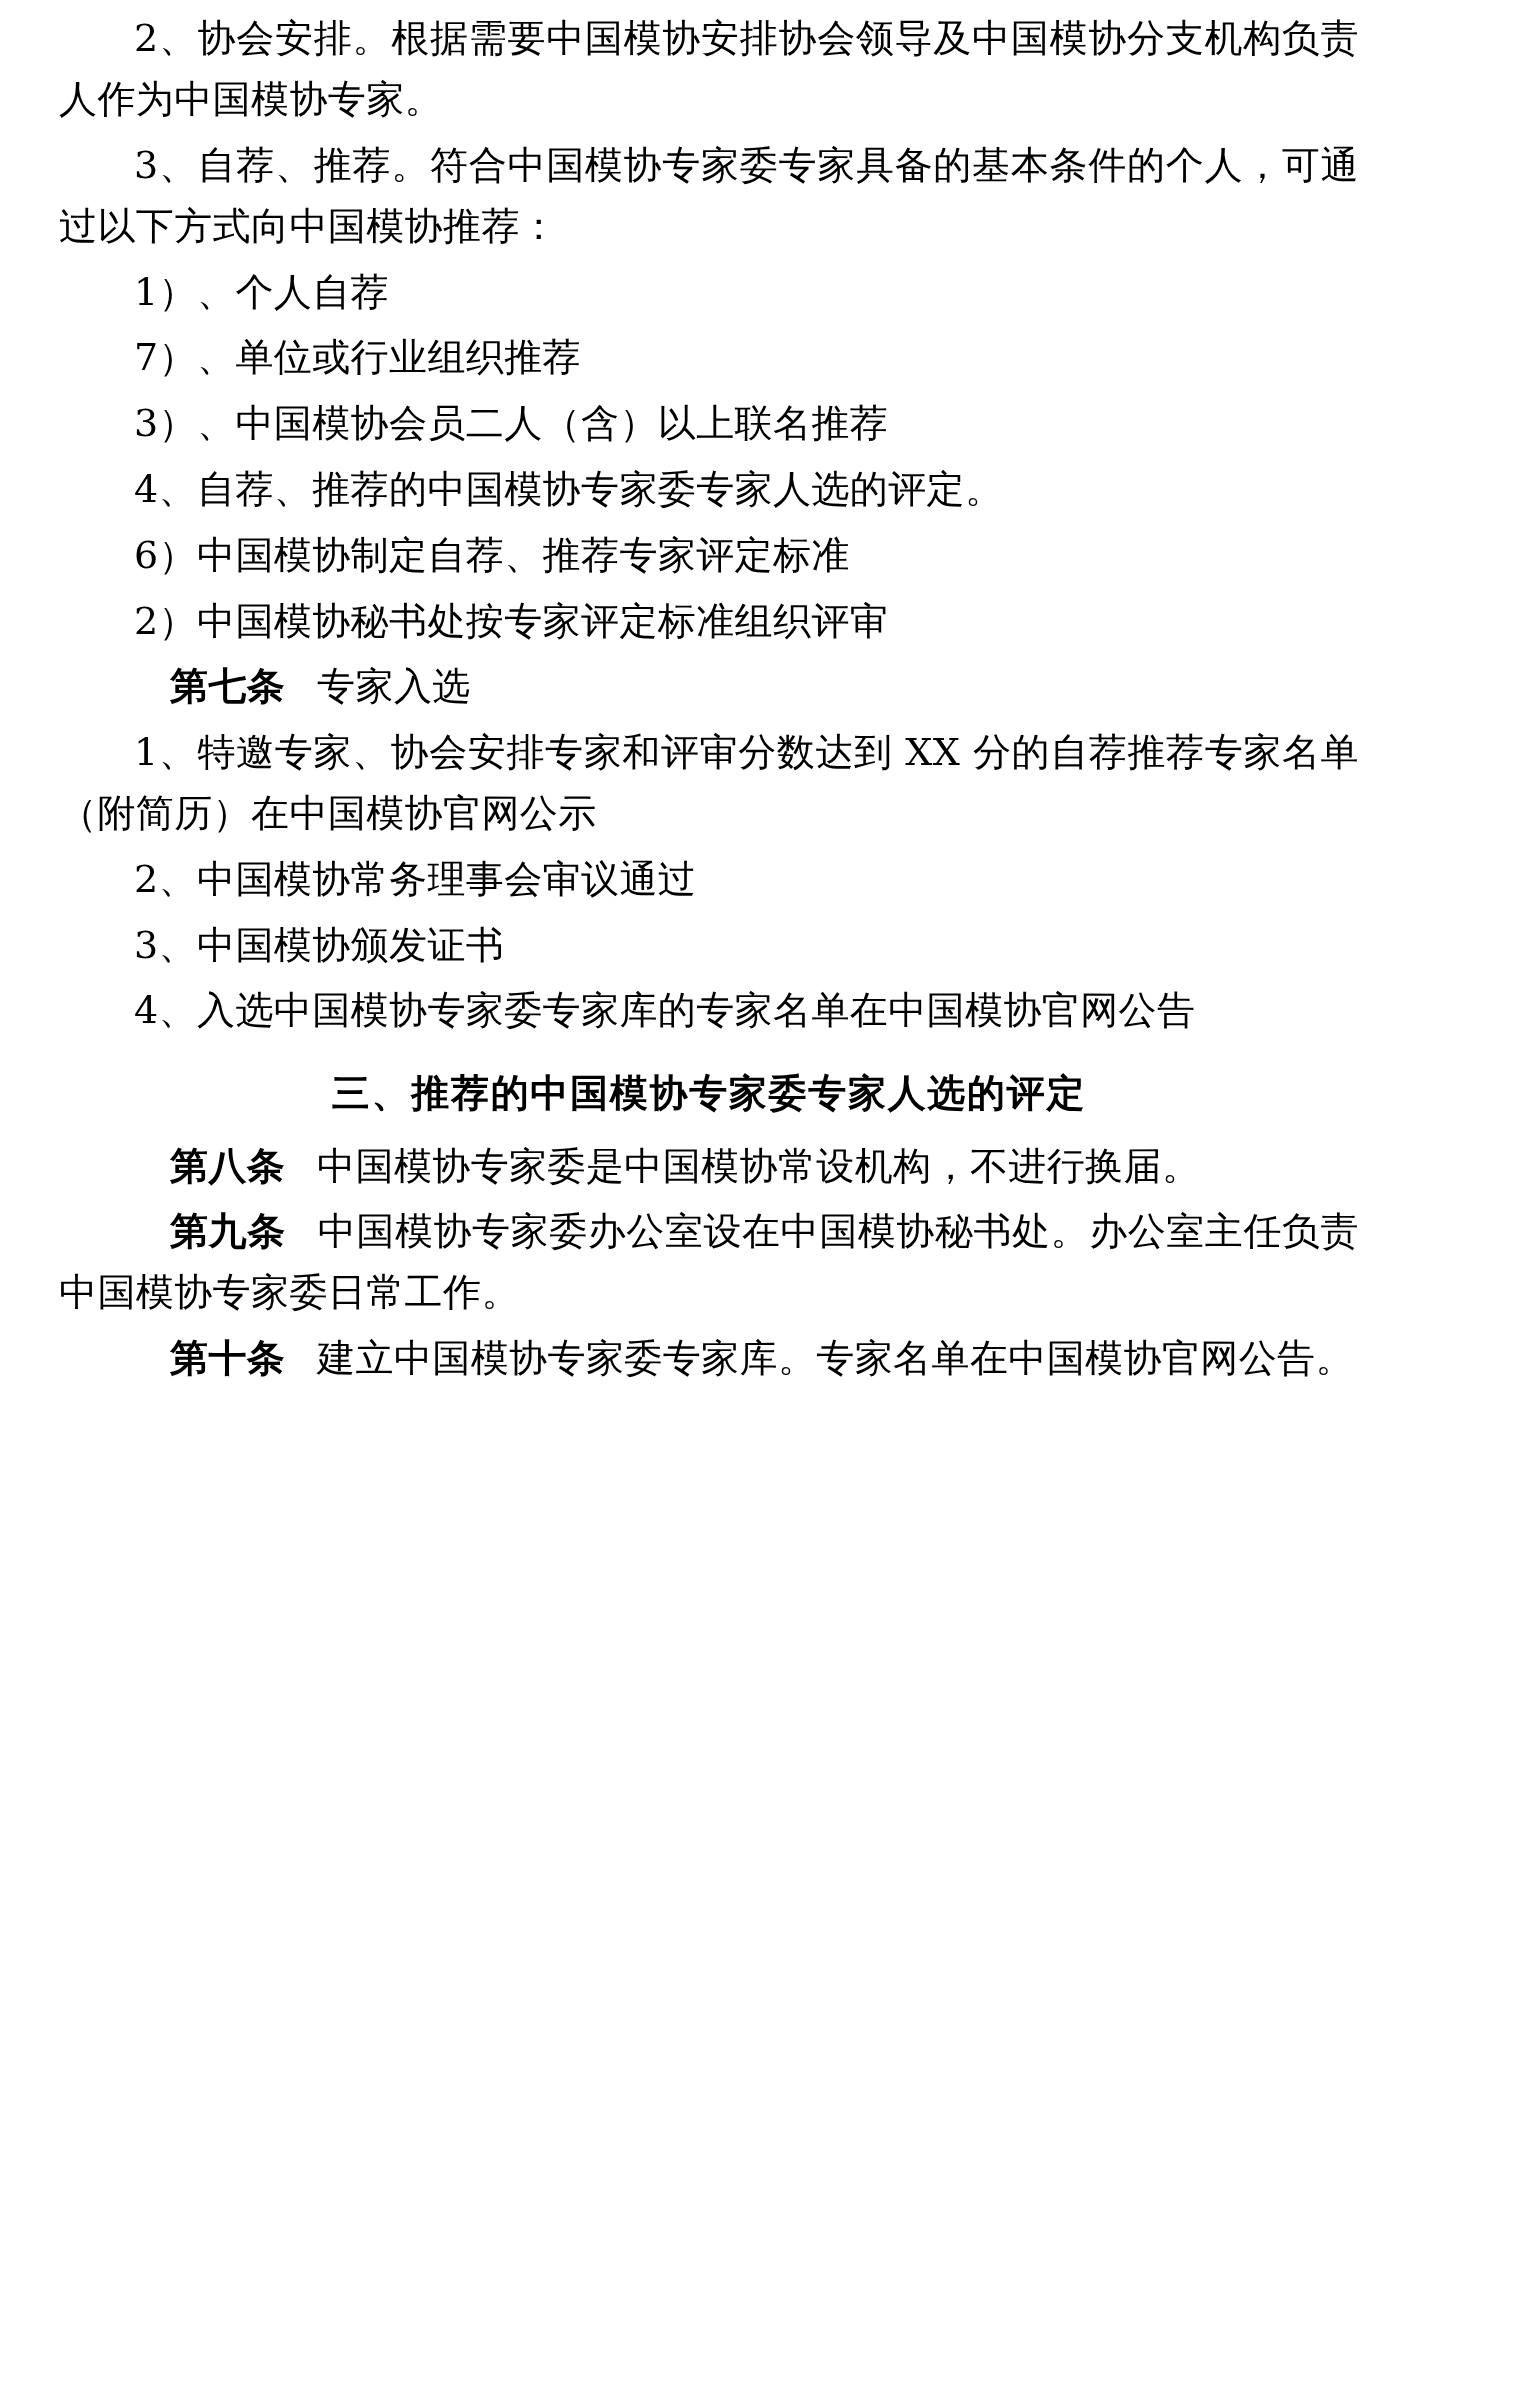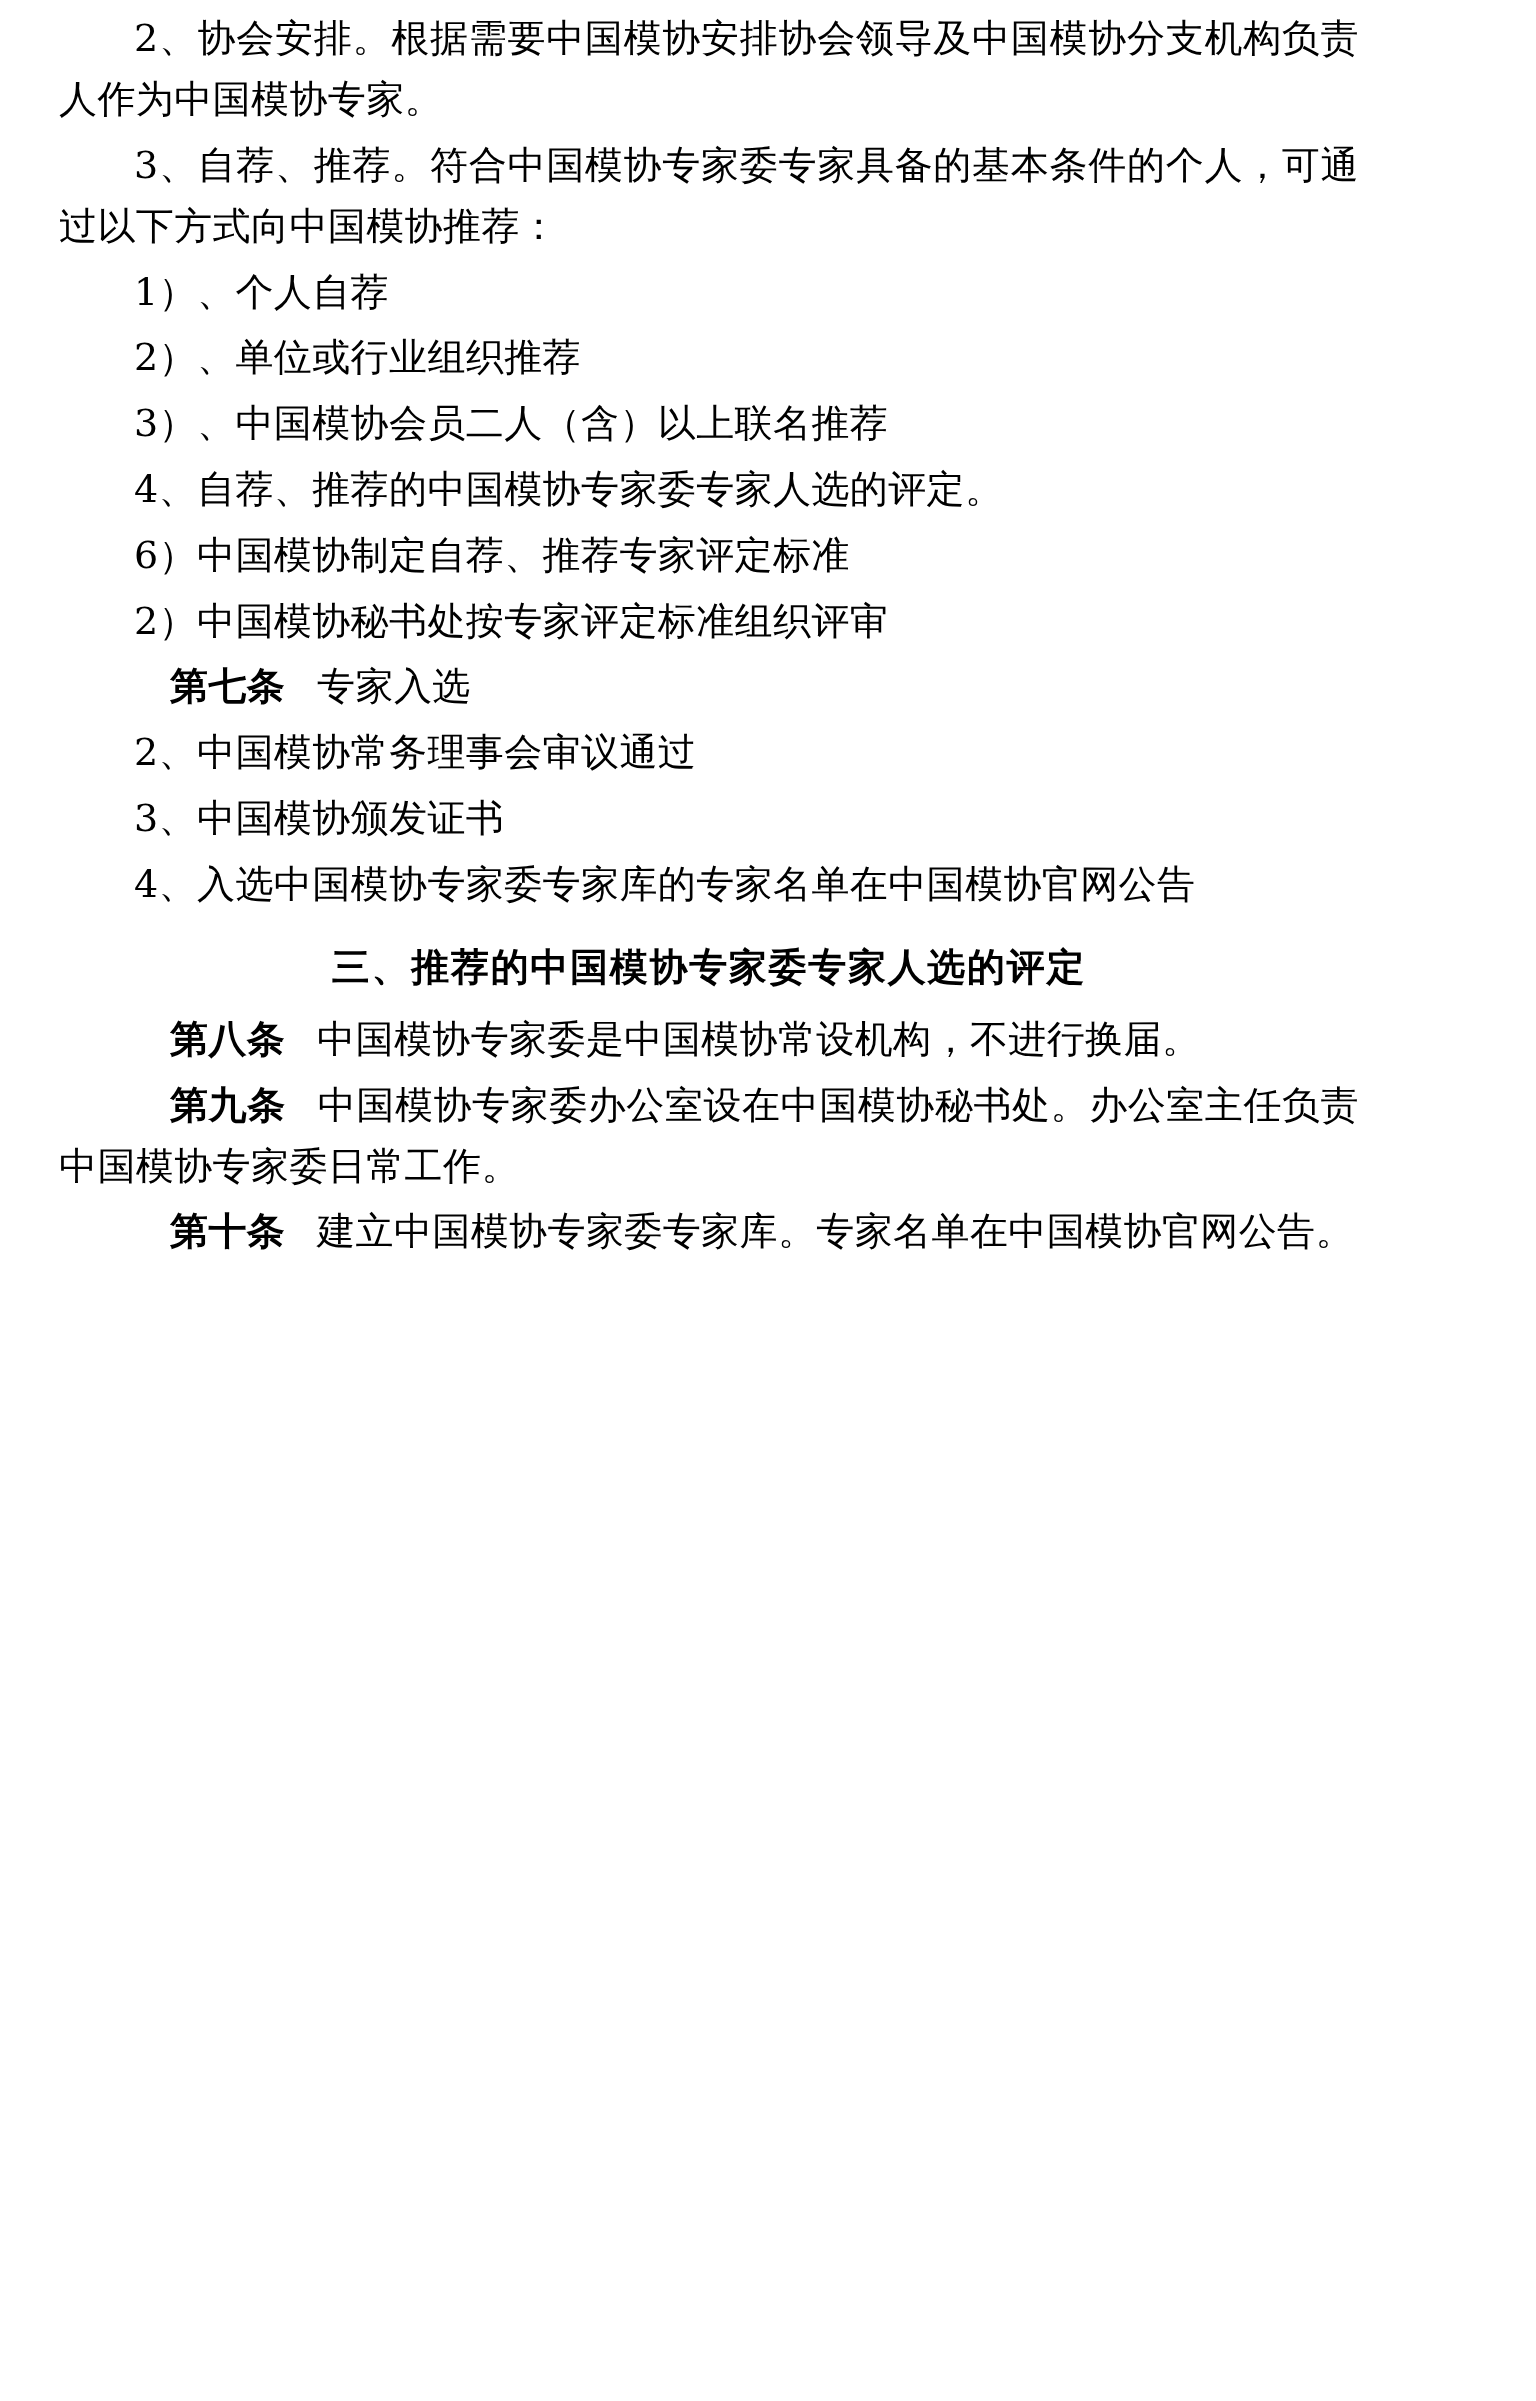--- a/index.html
+++ b/index.html
@@ -45,31 +45,32 @@
 </style>
 </head>
 <body>
 
 <div class="page">
   <div class="doc">
 
     <p class="indent">2、协会安排。根据需要中国模协安排协会领导及中国模协分支机构负责人作为中国模协专家。</p>
     <p class="indent">3、自荐、推荐。符合中国模协专家委专家具备的基本条件的个人，可通过以下方式向中国模协推荐：</p>
     <p class="indent">1）、个人自荐</p>
-    <p class="indent">2）、单位或行业组织推荐</p>
+    <p class="indent">7）、单位或行业组织推荐</p>
     <p class="indent">3）、中国模协会员二人（含）以上联名推荐</p>
     <p class="indent">4、自荐、推荐的中国模协专家委专家人选的评定。</p>
     <p class="indent">6）中国模协制定自荐、推荐专家评定标准</p>
     <p class="indent">2）中国模协秘书处按专家评定标准组织评审</p>
 
     <p class="art-para">
       <span class="art-label">第七条 </span>
       <span>专家入选</span>
     </p>
 
+    <p class="indent">1、特邀专家、协会安排专家和评审分数达到 XX 分的自荐推荐专家名单（附简历）在中国模协官网公示</p>
     <p class="indent">2、中国模协常务理事会审议通过</p>
     <p class="indent">3、中国模协颁发证书</p>
     <p class="indent">4、入选中国模协专家委专家库的专家名单在中国模协官网公告</p>
 
     <p class="heading-center">三、推荐的中国模协专家委专家人选的评定</p>
 
     <p class="art-para">
       <span class="art-label">第八条 </span>
       <span>中国模协专家委是中国模协常设机构，不进行换届。</span>
     </p>

